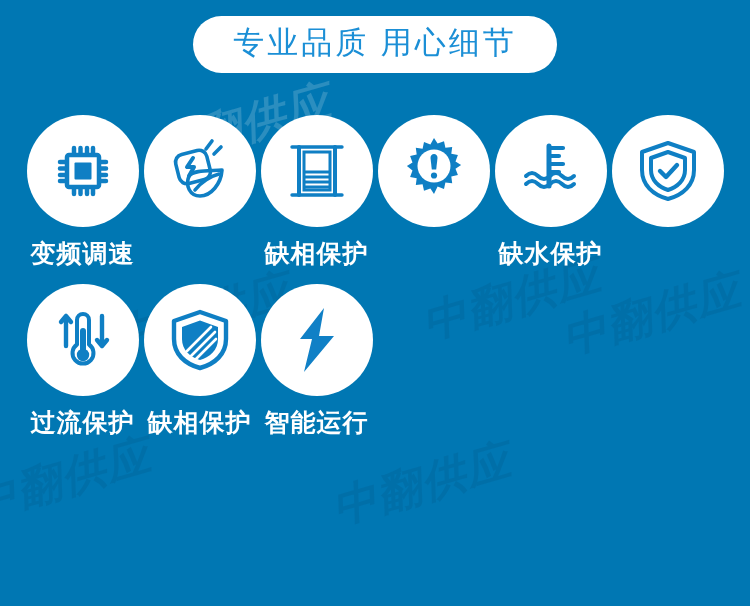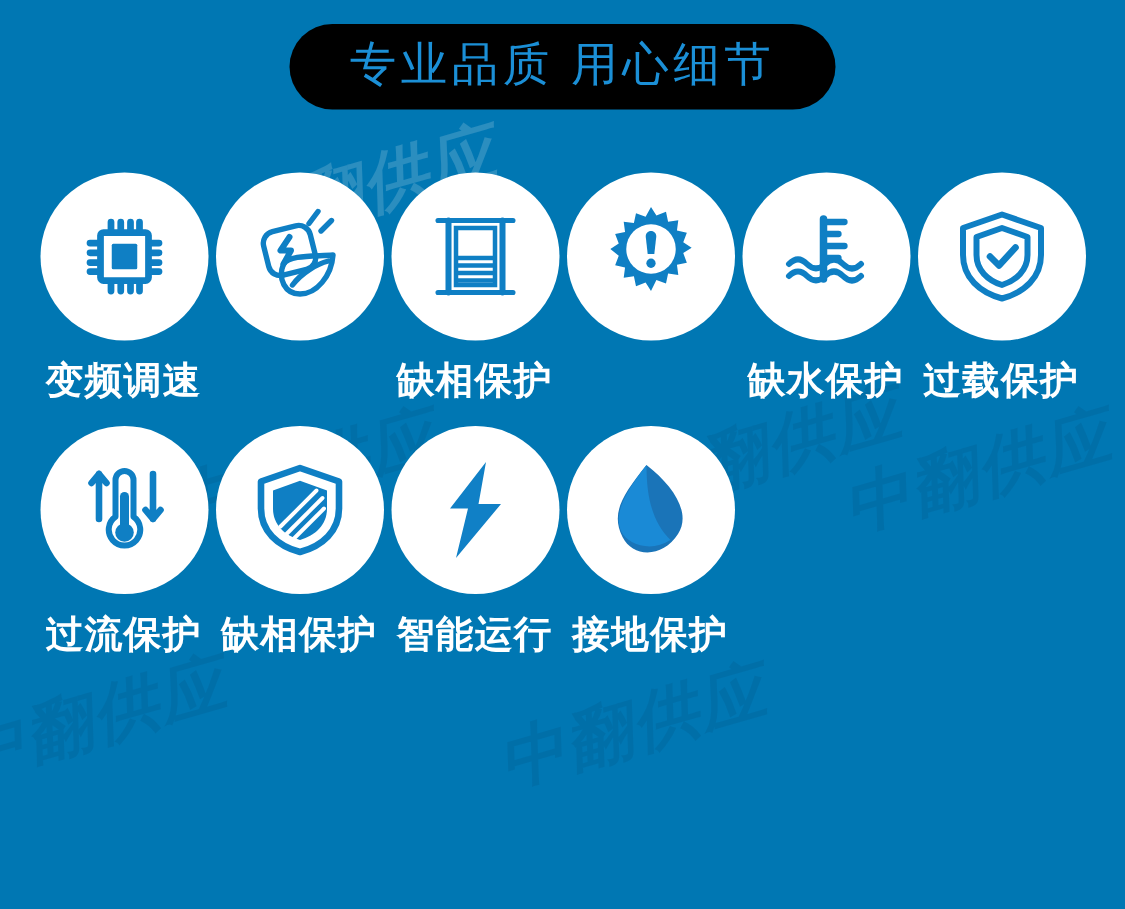--- a/index.html
+++ b/index.html
@@ -41,21 +41,21 @@
     font-size:60px;
     line-height:1.15;
     font-weight:700;
     letter-spacing:4px;
     white-space:nowrap;
   }
   .title .gap{display:inline-block;width:26px;}
   .pill{
     display:inline-block;
     margin-top:16px;
-    background:#000000;
+    background:#ffffff;
     color:#1b8fd6;
     border-radius:30px;
     padding:8px 40px 10px 40px;
     font-size:31px;
     font-weight:400;
     letter-spacing:3px;
     line-height:1.25;
     white-space:nowrap;
   }
 
@@ -170,21 +170,20 @@
     </div>
 
     <div class="cell">
       <div class="disc">
         <svg width="68" height="68" viewBox="0 0 68 68" fill="none" stroke="#0f7fc4" stroke-width="4" stroke-linecap="round" stroke-linejoin="round">
           <path d="M34 6 L60 15 v18 c0 15-11 25-26 29 C19 58 8 48 8 33 V15z"></path>
           <path d="M34 15 L51 21 v12 c0 10-7.5 17-17 20 -9.5-3-17-10-17-20V21z"></path>
           <path d="M26 34l6 6 11-12" stroke-width="4.4"></path>
         </svg>
       </div>
-      <div class="cap">过载保护</div>
     </div>
 
     <div class="cell">
       <div class="disc">
         <svg width="66" height="66" viewBox="0 0 66 66" fill="none" stroke="#0f7fc4" stroke-width="4" stroke-linecap="round" stroke-linejoin="round">
           <path d="M27 13 a6 6 0 0 1 12 0 v24.5 a10.5 10.5 0 1 1 -12 0z"></path>
           <path d="M33 24v22" stroke-width="6"></path>
           <circle cx="33" cy="48" r="6.2" fill="#0f7fc4" stroke="none"></circle>
           <path d="M16 9v30M16 9l-5 6M16 9l5 6" stroke-width="4.4"></path>
           <path d="M52 9v30M52 39l-5-6M52 39l5-6" stroke-width="4.4"></path>
@@ -210,24 +209,15 @@
 
     <div class="cell">
       <div class="disc">
         <svg width="62" height="68" viewBox="0 0 62 68">
           <path d="M38 2 L14 33 h12 L18 66 L48 30 H33 z" fill="#1080c6"></path>
         </svg>
       </div>
       <div class="cap">智能运行</div>
     </div>
 
-    <div class="cell">
-      <div class="disc">
-        <svg width="66" height="68" viewBox="0 0 66 68">
-          <path d="M30 4 C14 24 6 36 14 52 c7 14 27 14 37-2 C60 36 48 18 30 4z" fill="#1a74b8"></path>
-          <path d="M30 4 C30 26 34 42 46 54 c-12 8-28 4-33-6 C8 36 16 22 30 4z" fill="#1a8ad6"></path>
-        </svg>
-      </div>
-      <div class="cap">接地保护</div>
-    </div>
 
   </div>
 </div>
 
 </body></html>

